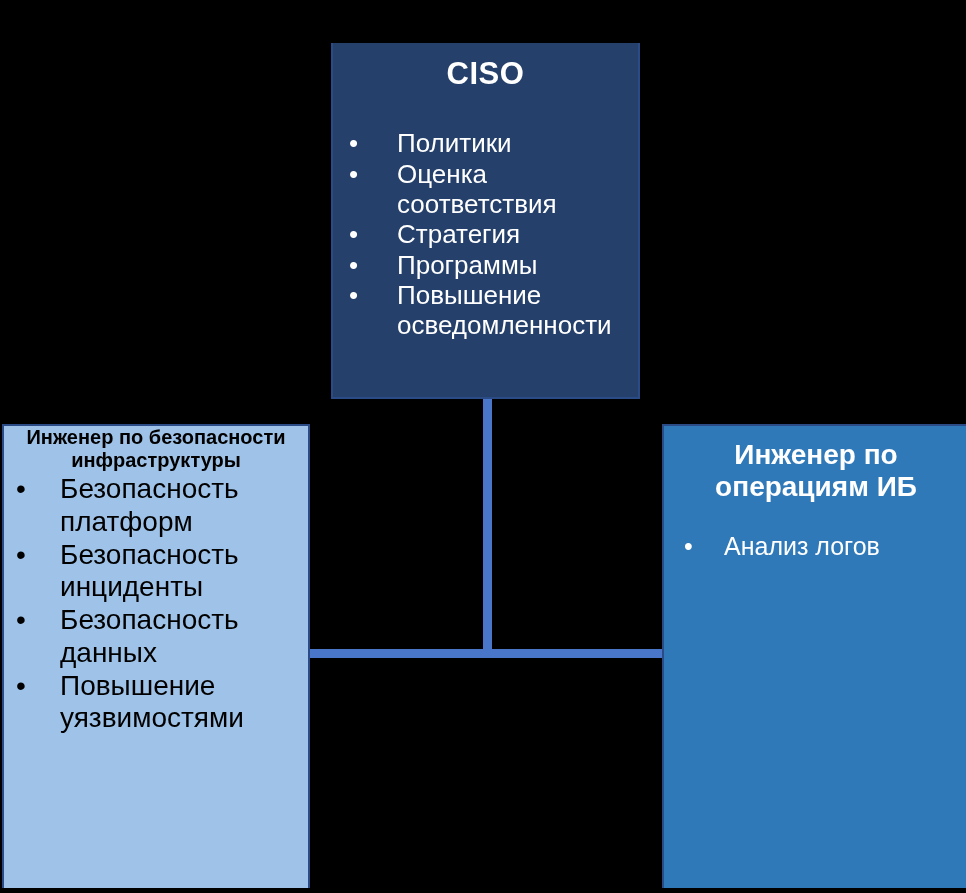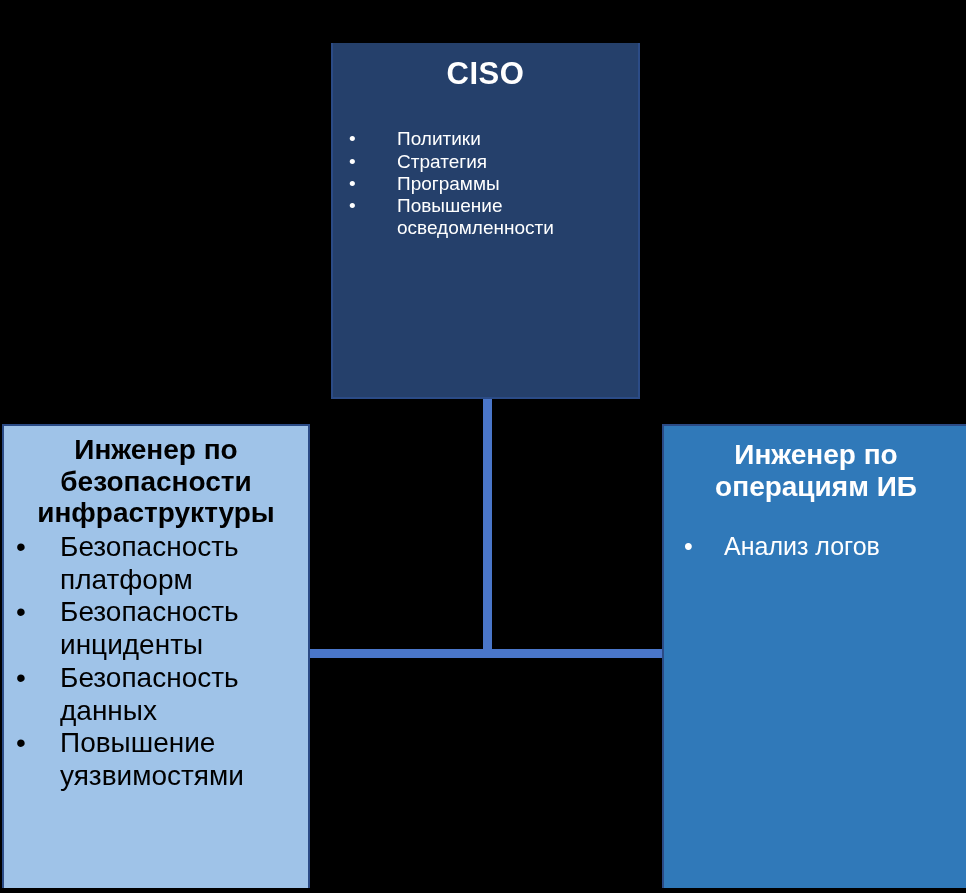--- a/index.html
+++ b/index.html
@@ -35,35 +35,34 @@
     margin-top:43px;
   }
   #node-ciso .node-title{
     font-size:31px;font-weight:bold;text-align:center;
     letter-spacing:.5px;
     padding-top:14px;padding-bottom:0;
     line-height:1.08;
   }
   #node-ciso .bullets{
     margin-top:38px;
-    font-size:19px;
+    font-size:26px;
     line-height:1.165;
   }
 
   
   #node-infra{
     left:2px;top:424px;width:308px;height:464px;
     background:#9fc3e8;
     color:#000000;
     border-bottom:none;
   }
   #node-infra .node-title{
-    font-size:28px;font-weight:bold;text-align:center;
+    font-size:20px;font-weight:bold;text-align:center;
     line-height:1.13;
-    padding-top:8px;
     letter-spacing:0px;
   }
   #node-infra .bullets{
     margin-top:2px;
     font-size:28px;
     line-height:1.17;
   }
 
   
   #node-secops{
@@ -115,20 +114,21 @@
 
 <div id="stage">
 
   <div class="conn" id="conn-vertical"></div>
   <div class="conn" id="conn-horizontal"></div>
 
   <div class="node" id="node-ciso">
     <div class="node-title">CISO</div>
     <ul class="bullets">
       <li>Политики</li>
+      <li>Оценка соответствия</li>
       <li>Стратегия</li>
       <li>Программы</li>
       <li>Повышение осведомленности</li>
     </ul>
   </div>
 
   <div class="node" id="node-infra">
     <div class="node-title">Инженер по безопасности инфраструктуры</div>
     <ul class="bullets">
       <li>Безопасность платформ</li>

